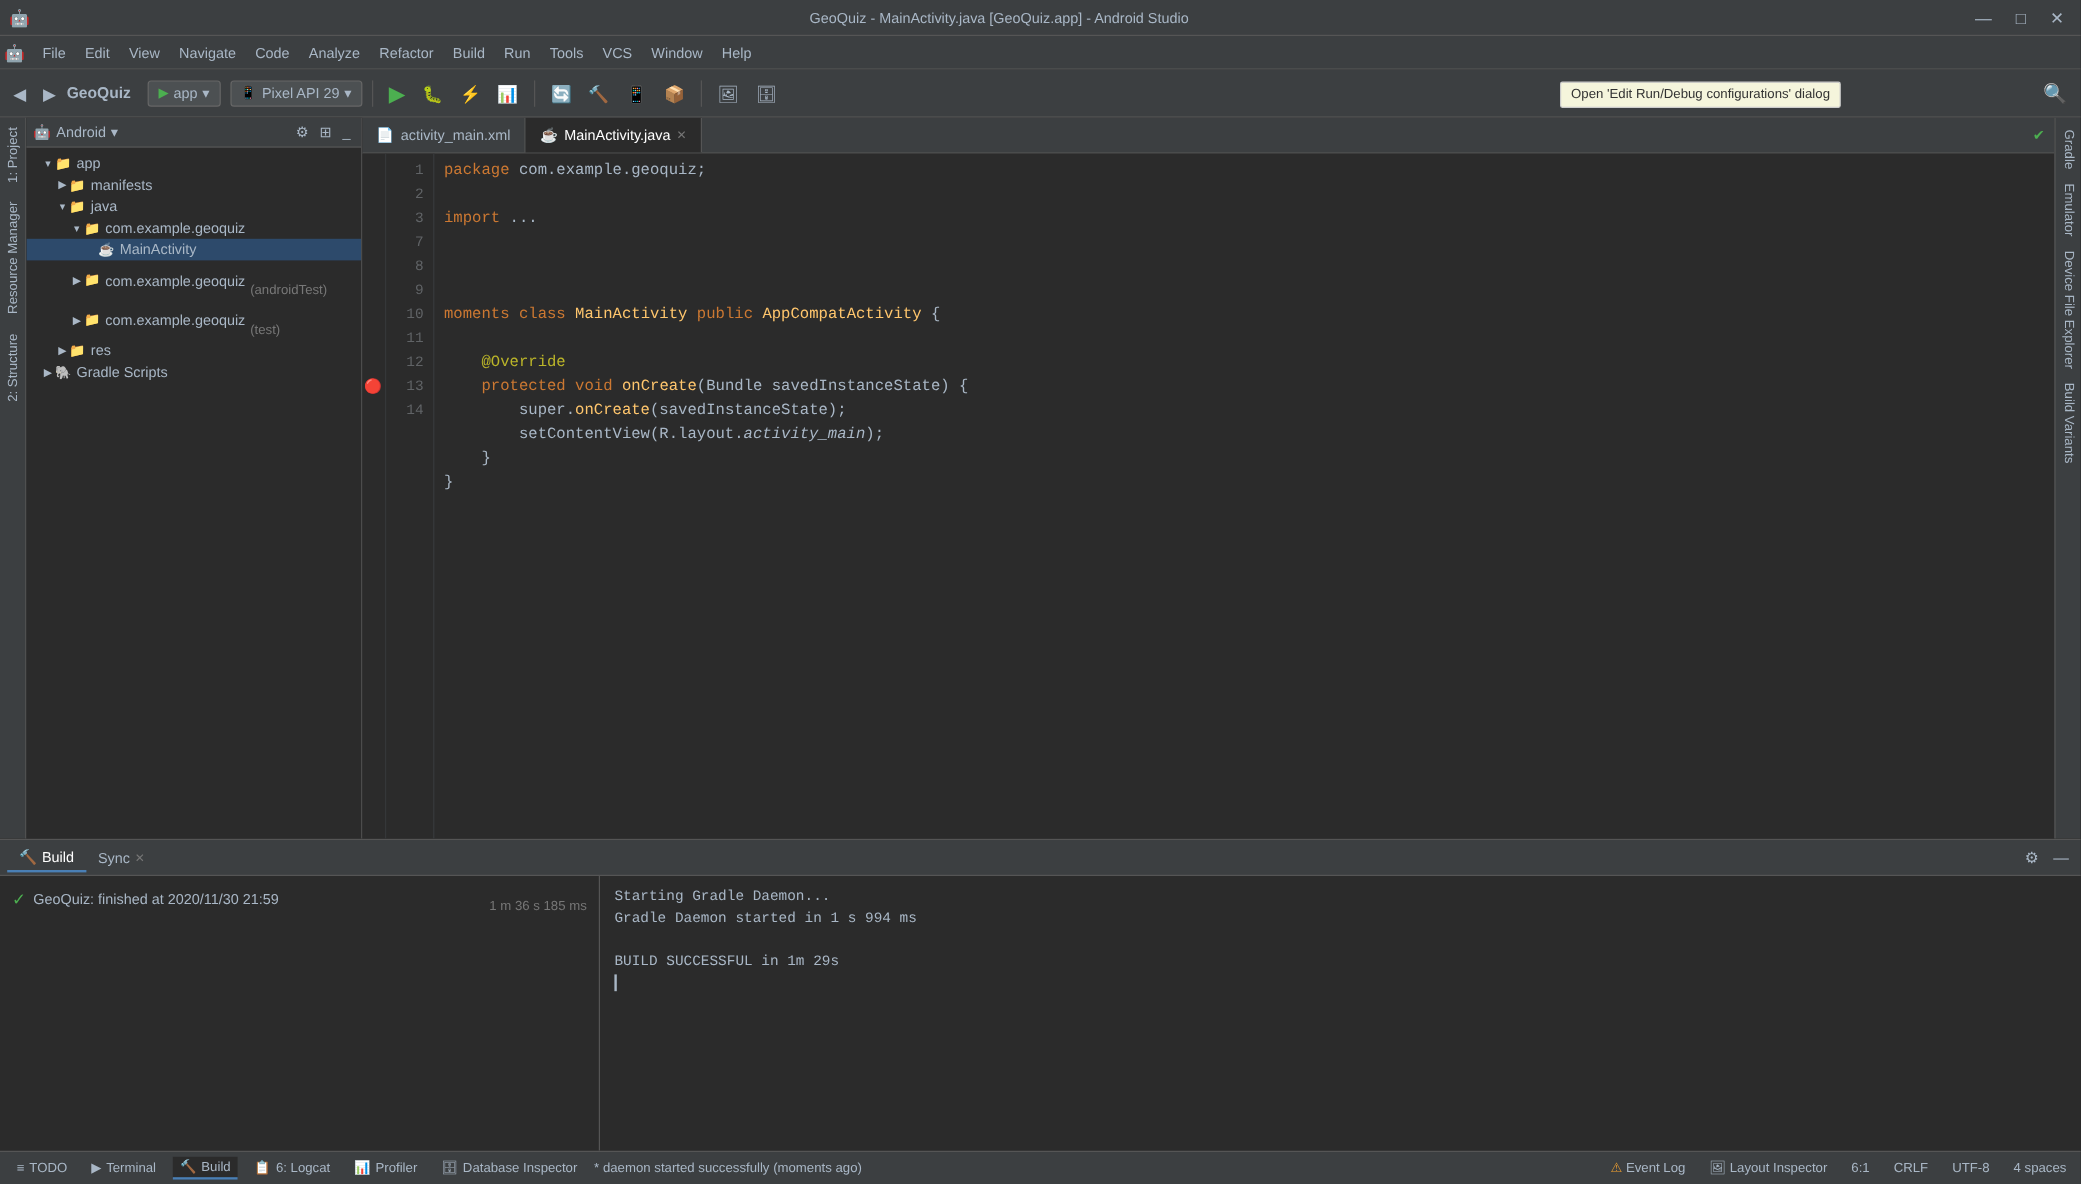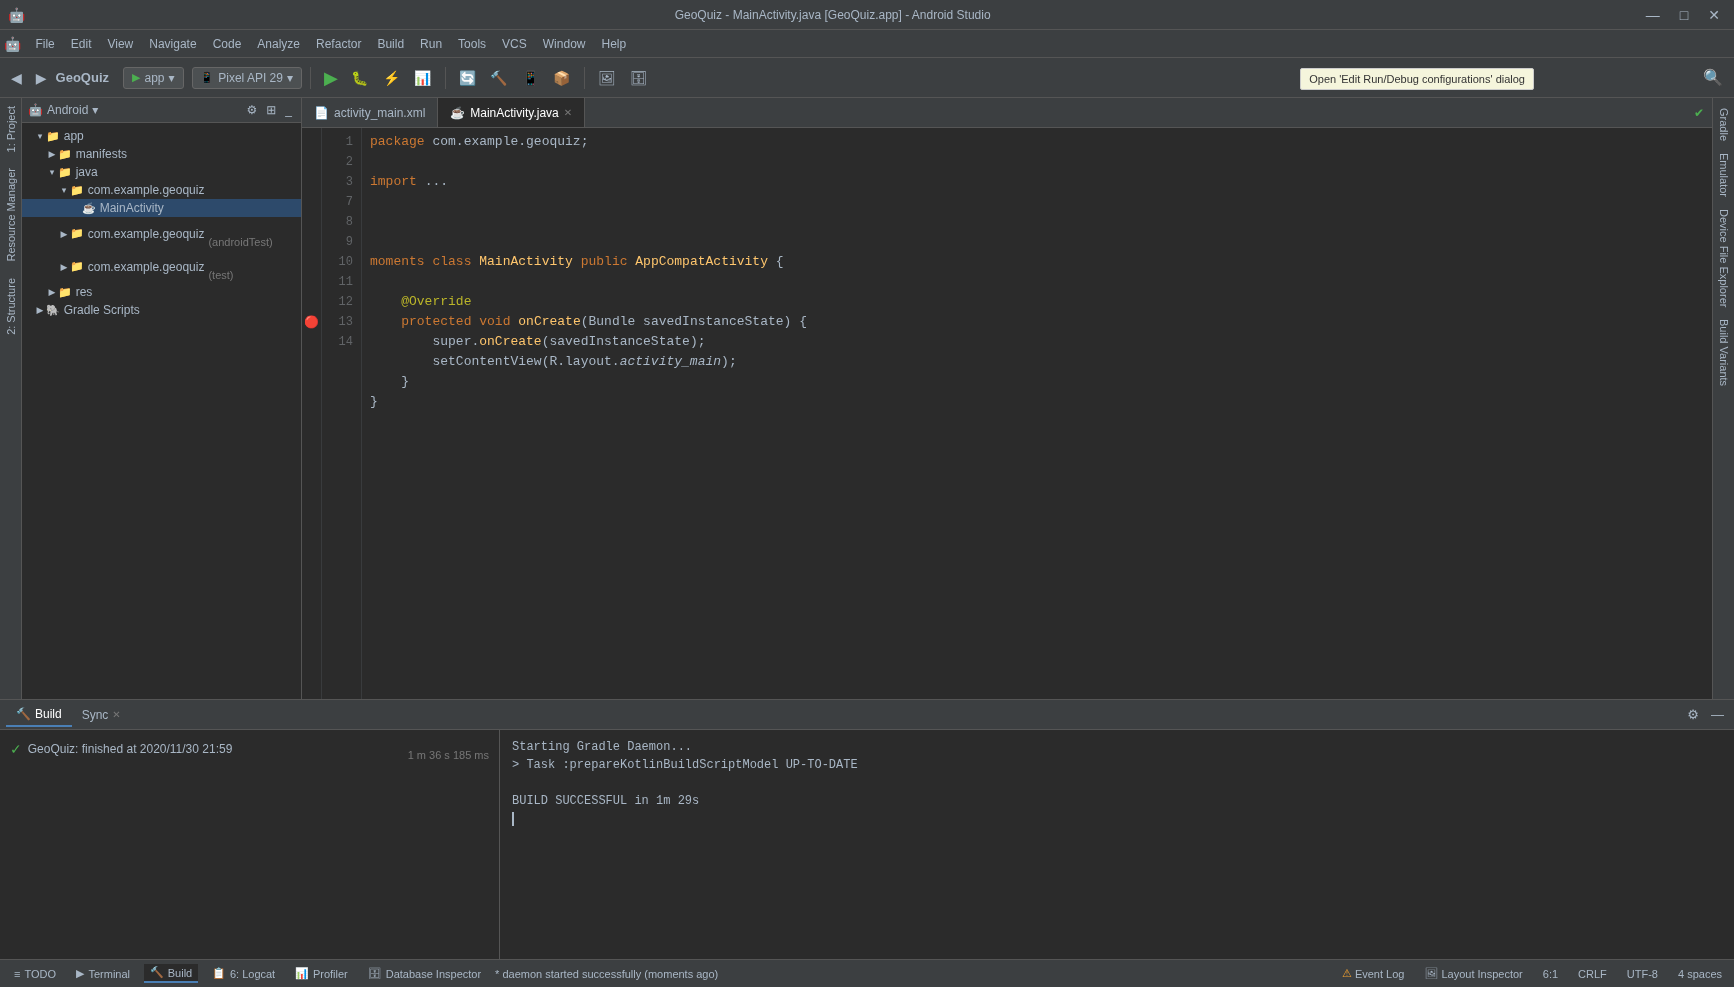--- a/index.html
+++ b/index.html
@@ -386,21 +386,21 @@
     <div class="build-list">
       <div class="build-list-item">
         <span class="build-success">✓</span>
         <span>GeoQuiz: finished at 2020/11/30 21:59</span>
         <span class="build-time">1 m 36 s 185 ms</span>
       </div>
     </div>
 
     <div class="build-output">
       <div>Starting Gradle Daemon...</div>
-      <div>&gt; Task :prepareKotlinBuildScriptModel UP-TO-DATE</div>
+      <div>Gradle Daemon started in 1 s 994 ms</div>
       <div>&nbsp;</div>
       <div>BUILD SUCCESSFUL in 1m 29s</div>
       <div><span class="build-cursor"></span></div>
     </div>
   </div>
 </div>
 
 <div class="status-bar">
   <div class="status-left">
     <div class="status-tab">

